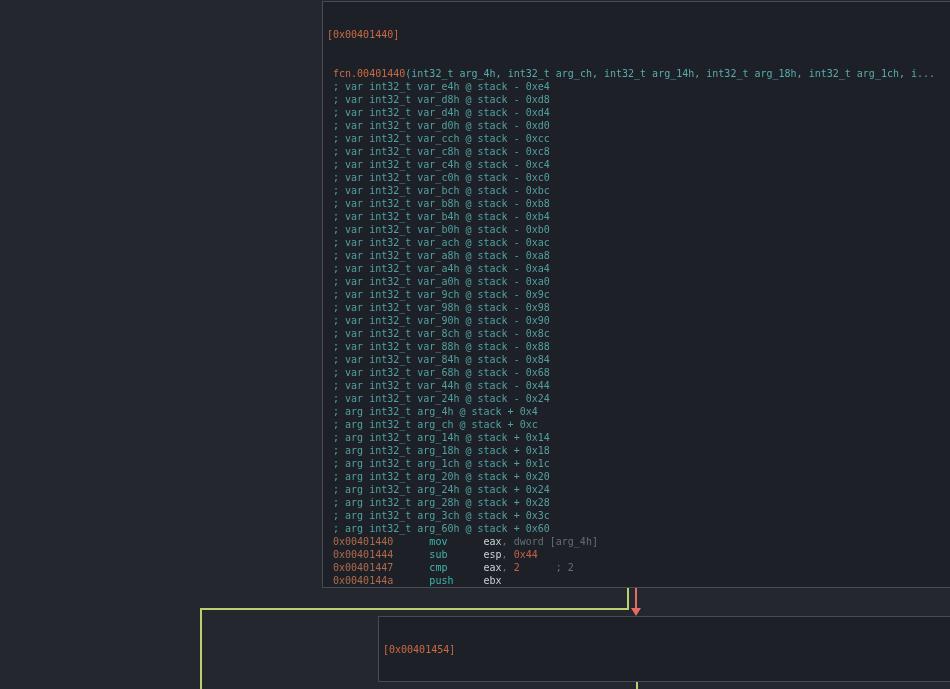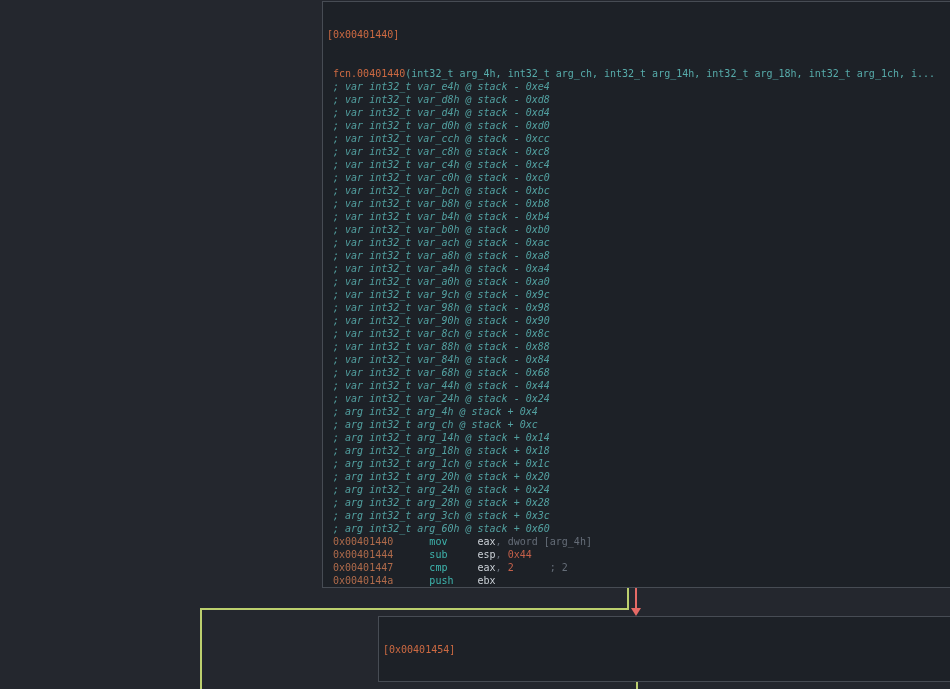--- a/index.html
+++ b/index.html
@@ -18,24 +18,24 @@
   }
   .block{
     position:absolute;background:var(--block_bg);
     border:1px solid var(--block_border);box-sizing:border-box;
     white-space:pre;overflow:hidden;z-index:2;
   }
   .block-header{color:var(--header);padding-left:4px;height:13px;}
   .line{padding-left:4px;height:13px;}
   .t-fname{color:var(--header);}
   .t-args{color:var(--args);margin-top:8px;}
-  .t-cmt{color:var(--comment);font-style:italic;}
+  .t-cmt{color:var(--comment);}
   .t-addr{color:var(--addr);text-align:right;}
   .t-mnem{color:var(--mnem);margin-top:37px;}
-  .t-reg{color:var(--reg);}
+  .t-reg{color:var(--reg);margin-left:6px;}
   .t-num{color:var(--num);}
   .t-gray{color:var(--gray);}
   .edge-seg{position:absolute;z-index:1;}
   .edge-arrow{
     position:absolute;z-index:1;width:0;height:0;
     border-left:5px solid transparent;border-right:5px solid transparent;
     border-top:8px solid var(--edge_false);
   }
 </style>
 </head>

